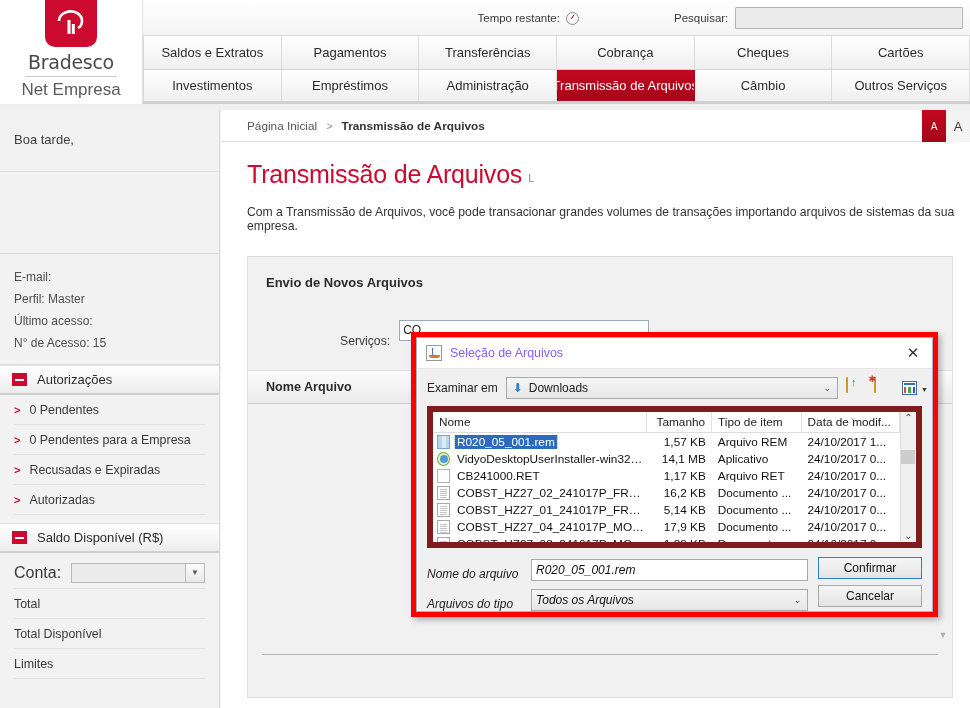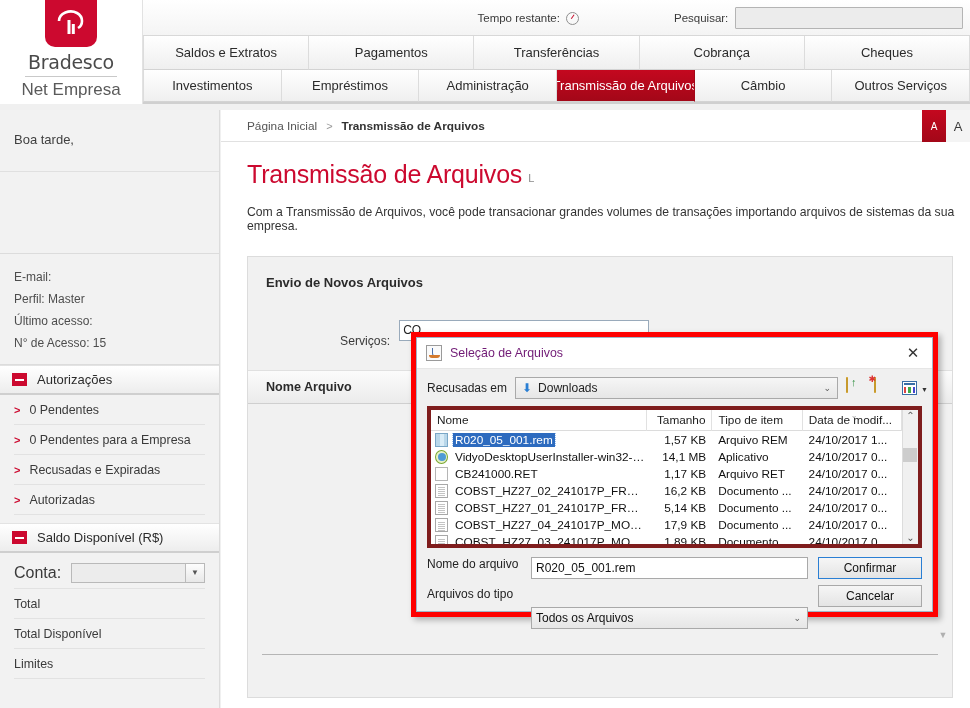--- a/index.html
+++ b/index.html
@@ -224,21 +224,21 @@
   }
   .java-icon::before {
     content:""; position:absolute; left:5px; top:2px; width:5px; height:8px;
     border: 1.5px solid #4b6ea8; border-top:none; border-right:none;
     border-bottom-left-radius:4px;
   }
   .java-icon::after {
     content:""; position:absolute; left:2px; bottom:2px; width:11px; height:3px;
     background:#d4792b; border-radius: 0 0 4px 4px;
   }
-  .dlg-title-text { font-size: 12.4px; color:#701a75; flex:1; }
+  .dlg-title-text { font-size: 12.4px; color:#8b5cf6; flex:1; }
   .dlg-close {
     width: 22px; height: 22px; display:flex; align-items:center; justify-content:center;
     font-size: 15px; color:#333; cursor:pointer;
   }
   .dlg-body { padding: 8px 10px 0 10px; }
   .look-row { display:flex; align-items:center; gap:8px; }
   .look-label { font-size: 12px; color:#222; }
   .look-combo {
     flex: 1; height: 22px;
     background: linear-gradient(#f6f6f6,#e6e6e6);
@@ -261,21 +261,21 @@
   }
   .view-icon {
     width:15px; height:14px; border:1px solid #3a6ea5; background:#fff; margin-top:3px;
     display:grid; grid-template-columns: repeat(3,1fr); grid-template-rows: 4px 1fr;
   }
   .view-icon .vhead { grid-column: 1/4; background:#3a6ea5; }
   .view-icon i { border: 0.5px solid #fff; }
   .view-caret { position:absolute; right:-6px; top:8px; font-size:7px; color:#333; }
 
   .file-list-wrap {
-    margin-top: 7px; height: 142px; border:4px solid #7f1d1d; background:#fff;
+    margin-top: 7px; height: 142px; border:6px solid #7f1d1d; background:#fff;
     display:flex; position:relative; overflow:hidden;
   }
   .fl-main { flex:1; display:flex; flex-direction:column; overflow:hidden; }
   .fl-head { display:flex; height: 21px; background:#fff; border-bottom:1px solid #dcdcdc;
              font-size: 11.8px; color:#1b1b1b; align-items:center; }
   .fl-head .c {
     padding-left: 6px; border-right:1px solid #e1e1e1; height:21px; line-height:21px;
     overflow:hidden; white-space:nowrap; position:relative;
   }
   .c-name { width: 240px; }
@@ -313,21 +313,21 @@
     display:flex; flex-direction:column; align-items:center; justify-content:space-between;
     padding: 1px 0;
   }
   .sb-arrow { font-size: 10px; color:#555; line-height:1; }
   .sb-thumb { width:14px; height: 14px; background:#cdcdcd; position:absolute; top: 38px; right:1px;}
 
   .bottom-grid {
     margin-top: 9px; display:flex; gap:10px;
   }
   .bg-left { flex:1; }
-  .bg-row { display:flex; align-items:flex-start; gap:8px; height: 24px; }
+  .bg-row { display:flex; align-items:flex-end; gap:8px; height: 24px; font-style: italic; }
   .bg-row + .bg-row { margin-top: 6px; }
   .bg-label { width: 96px; font-size: 12px; color:#222; }
   .bg-input {
     flex:1; height: 22px; border:1px solid #a9a9a9; background:#fff;
     font-size: 12px; color:#111; padding-left:4px; line-height:20px;
     overflow:hidden; white-space:nowrap;
   }
   .bg-combo {
     flex:1; height: 22px; border:1px solid #a9a9a9;
     background: linear-gradient(#f6f6f6,#e6e6e6);
@@ -376,20 +376,21 @@
     <div class="logo-rule"></div>
     <div class="logo-sub">Net Empresa</div>
   </div>
 
   <div class="navrow navrow1">
     <div class="navtab">Saldos e Extratos</div>
     <div class="navtab">Pagamentos</div>
     <div class="navtab">Transferências</div>
     <div class="navtab">Cobrança</div>
     <div class="navtab">Cheques</div>
+    <div class="navtab">Cartões</div>
   </div>
 
   <div class="navrow navrow2">
     <div class="navtab">Investimentos</div>
     <div class="navtab">Empréstimos</div>
     <div class="navtab">Administração</div>
     <div class="navtab active">Transmissão de Arquivos</div>
     <div class="navtab">Câmbio</div>
     <div class="navtab">Outros Serviços</div>
   </div>
@@ -490,21 +491,21 @@
 
       <div class="dlg-title">
         <span class="java-icon"></span>
         <span class="dlg-title-text">Seleção de Arquivos</span>
         <span class="dlg-close">✕</span>
       </div>
 
       <div class="dlg-body">
 
         <div class="look-row">
-          <span class="look-label">Recusadas em</span>
+          <span class="look-label">Examinar em</span>
           <div class="look-combo">
             <span class="dl-arrow">⬇</span>
             <span>Downloads</span>
             <span class="cb-chev">⌄</span>
           </div>
           <span class="tb-icon"><span class="folder-up"></span></span>
           <span class="tb-icon"><span class="folder-new"></span></span>
           <span class="tb-icon">
             <span class="view-icon">
                 <i class="vhead"></i>

